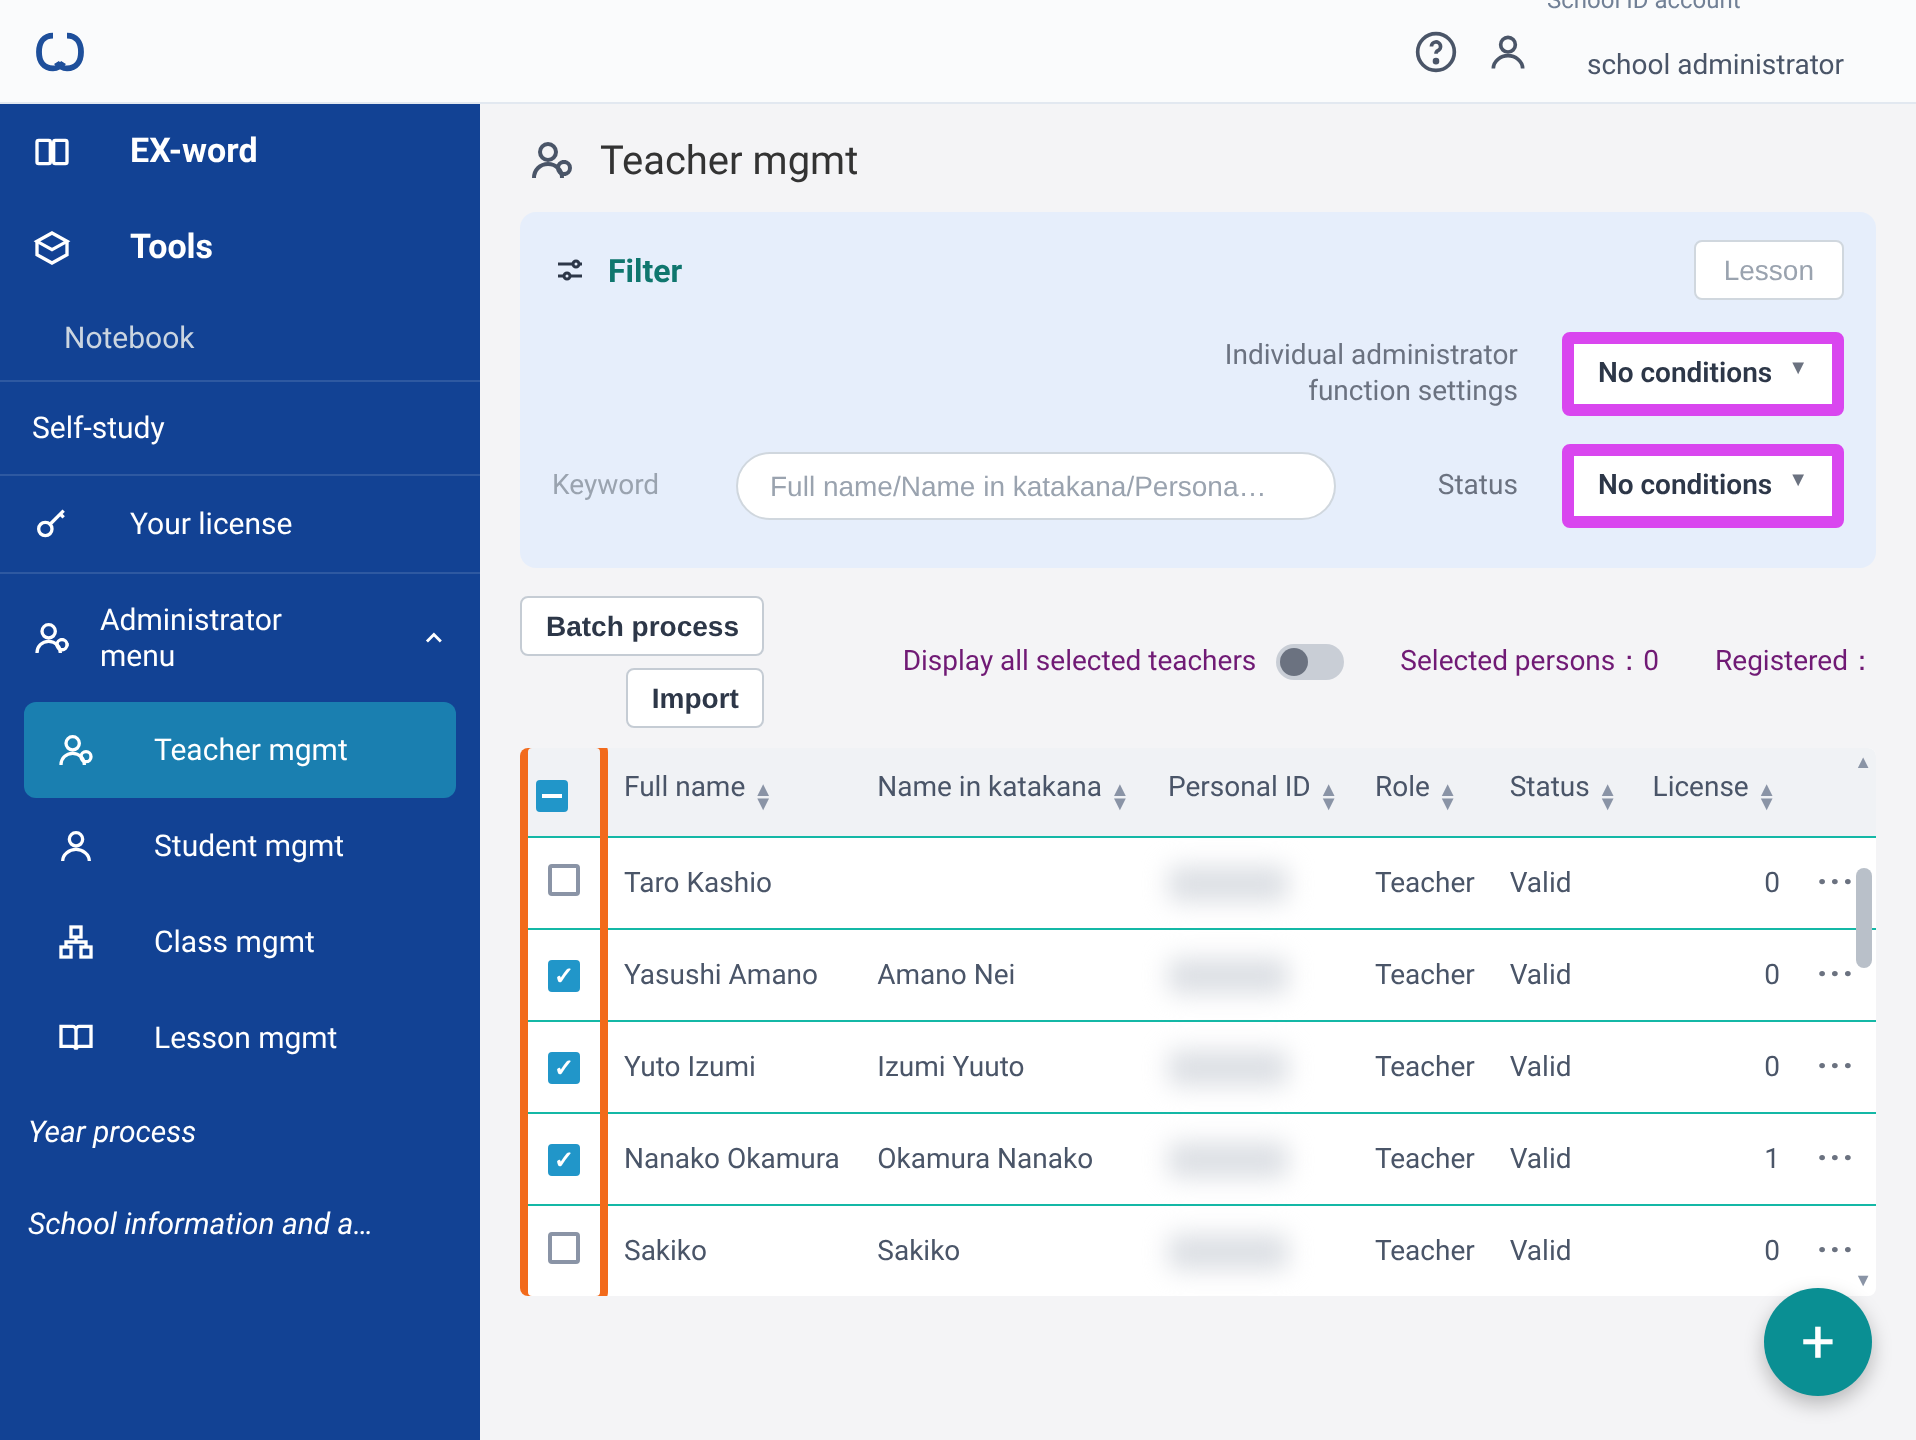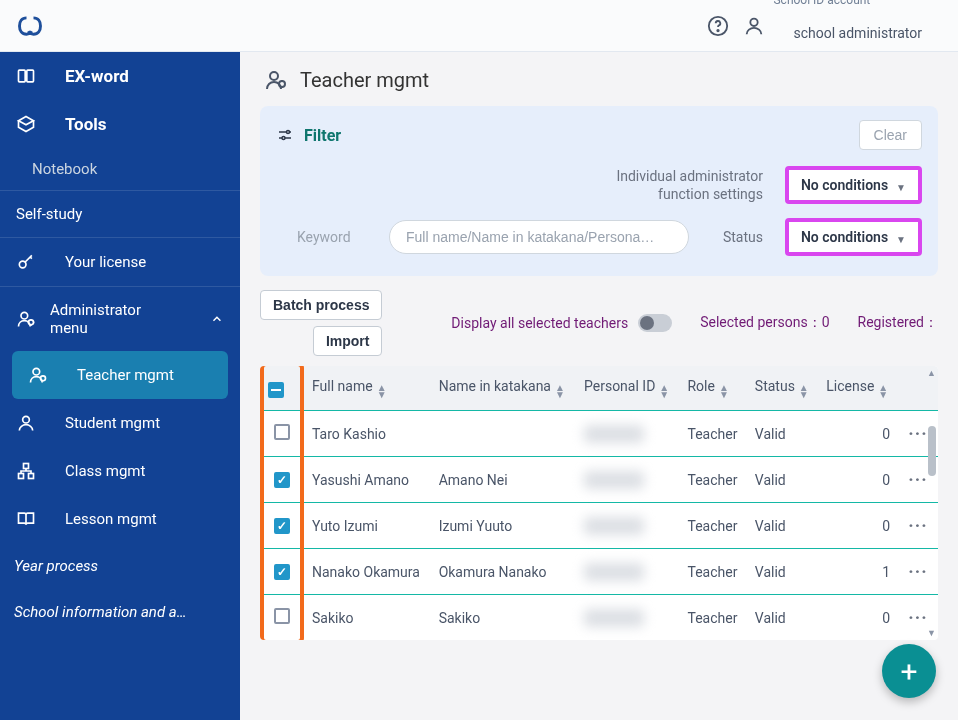--- a/index.html
+++ b/index.html
@@ -18,36 +18,36 @@
 .sidebar { width: 240px; background: #124294; color: #fff; display: flex; flex-direction: column; font-size: 15px; overflow: hidden; }
 .side-group { border-bottom: 1px solid rgba(255,255,255,0.12); }
 .side-item { display: flex; align-items: center; gap: 29px; padding: 14px 16px; cursor: pointer; }
 .side-item.strong { font-weight: 700; font-size: 17px; }
 .side-item.sub { padding: 12px 12px 12px 32px; font-size: 15px; }
 .side-item .side-icon { width: 20px; height: 20px; flex-shrink: 0; }
 .side-item.light { color: #cbd5e0; }
 .side-item.header { justify-content: space-between; }
 .side-item.header .lhs { display: flex; align-items: center; gap: 14px; }
 .side-children { background: #124294; }
-.side-children .side-item { padding-left: 16px; }
+.side-children .side-item { padding-left: 28px; }
 .side-children .side-item.active { background: #1a7fb0; border-radius: 6px; margin: 0 12px; padding-left: 16px; }
 .side-children .side-item.active .side-icon { margin-left: 0; }
 .side-plain { padding: 14px 14px; cursor: pointer; font-size: 15px; white-space: nowrap; overflow: hidden; text-overflow: ellipsis; font-style: italic;}
 .main { flex: 1; padding: 16px 20px; overflow: hidden; position: relative; }
 .page-head { display: flex; align-items: center; gap: 12px; font-size: 20px; color: #333; margin-bottom: 14px; padding-left: 4px; }
 .page-head-icon { width: 24px; height: 24px; }
 .filter-card { background: #e6eefb; border-radius: 8px; padding: 14px 16px 20px 16px; margin-bottom: 14px; }
 .filter-top { display: flex; justify-content: space-between; align-items: center; margin-bottom: 16px; }
 .filter-title { display: flex; align-items: center; gap: 10px; font-size: 16px; font-weight: 700; color: #0f766e; }
 .filter-icon { width: 18px; height: 18px; }
 .clear-btn { background: #fff; border: 1px solid #d0d7de; border-radius: 4px; padding: 6px 14px; color: #9aa3af; cursor: pointer; font-size: 14px; }
 .filter-row { display: flex; align-items: center; gap: 22px; margin-bottom: 14px; justify-content: flex-end;}
-.filter-row:last-child { margin-bottom: 0; justify-content: flex-start; margin-left: 21px; }
+.filter-row:last-child { margin-bottom: 0; justify-content: flex-start; }
 .filter-label-right { text-align: right; color: #6b7280; font-size: 14px; line-height: 1.3; }
-.dropdown { background: #fff; border: 4px solid #d946ef; border-radius: 4px; padding: 7px 12px; display: flex; align-items: flex-end; gap: 8px; font-weight: 600; color: #2d3748; cursor: pointer; min-width: 130px; justify-content: space-between; font-size: 14px; }
+.dropdown { background: #fff; border: 6px solid #d946ef; border-radius: 4px; padding: 7px 12px; display: flex; align-items: flex-start; gap: 8px; font-weight: 600; color: #2d3748; cursor: pointer; min-width: 130px; justify-content: space-between; font-size: 14px; }
 .dropdown .caret { font-size: 10px; color: #6b7280; }
 .kw-label { color: #9aa3af; font-size: 14px; width: 70px; }
 .kw-input { flex: 0 0 300px; background:#fff; border:1px solid #d0d7de; border-radius: 999px; padding: 8px 16px; font-size:14px; outline:none; color:#4a5568; }
 .kw-input::placeholder { color:#9aa3af; }
 .status-label { color:#6b7280; font-size:14px; margin-left:auto; }
 .toolbar-row { display:flex; align-items:center; gap:10px; margin-bottom:10px; flex-wrap: wrap;}
 .btn-outline { background:#fff; border:1px solid #c5ccd4; border-radius:4px; padding:6px 12px; font-weight:600; color:#2d3748; cursor:pointer; font-size:14px;}
 .tb-text { color:#701a75; font-size:14px; }
 .toggle { width:34px; height:18px; border-radius:10px; background:#c9ced6; position:relative; cursor:pointer; }
 .toggle .knob { position:absolute; width:14px; height:14px; border-radius:50%; background:#6b7280; top:2px; left:2px; }
@@ -204,21 +204,21 @@
     <div class="filter-card">
       <div class="filter-top">
         <div class="filter-title">
           <svg class="filter-icon" viewBox="0 0 24 24" fill="none" stroke="#2d3748" stroke-width="2">
               <path d="M4 8h10M18 8h2M4 16h4M12 16h8"></path>
               <circle cx="16" cy="8" r="2"></circle>
               <circle cx="10" cy="16" r="2"></circle>
             </svg>
           <span>Filter</span>
         </div>
-        <button class="clear-btn"><span>Clear</span></button>
+        <button class="clear-btn"><span>Lesson</span></button>
       </div>
       <div class="filter-row">
         <div class="filter-label-right" style="white-space:pre-line;">Individual administrator
 function settings</div>
         <div class="dropdown">
           <span>No conditions</span>
           <span class="caret">▼</span>
         </div>
       </div>
       <div class="filter-row">

